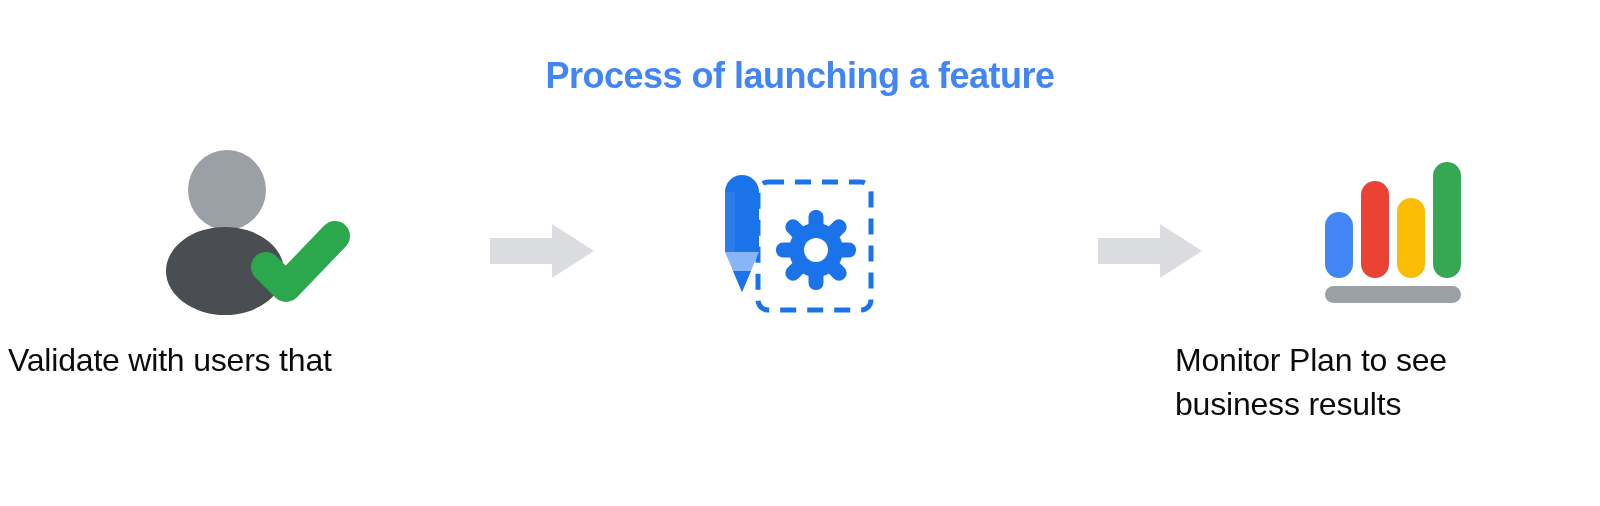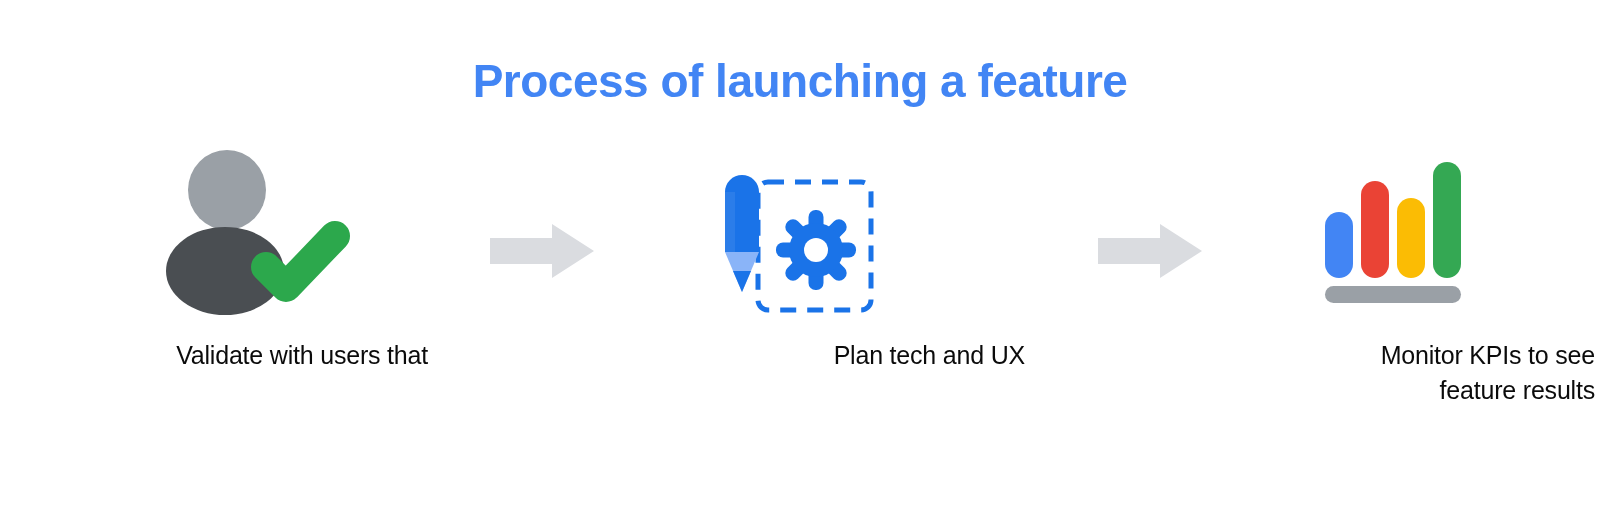--- a/index.html
+++ b/index.html
@@ -20,21 +20,21 @@
     overflow: hidden;
   }
 
   
   #title {
     position: absolute;
     left: 0;
     top: 56px;
     width: 1600px;
     text-align: center;
-    font-size: 46px;
+    font-size: 36px;
     font-weight: 700;
     letter-spacing: -0.5px;
     color: #4285F4;
     line-height: 1.1;
     white-space: nowrap;
   }
 
   
   .step {
     position: absolute;
@@ -49,22 +49,22 @@
   .step-graphic {
     position: relative;
     width: 420px;
     height: 190px;
   }
   .step-caption {
     position: absolute;
     top: 198px;
     left: 0;
     width: 420px;
-    text-align: right;
-    font-size: 25px;
+    text-align: left;
+    font-size: 32px;
     line-height: 1.38;
     color: #0b0b0b;
     font-weight: 400;
     letter-spacing: -0.2px;
   }
 
   
   .arrow {
     position: absolute;
     top: 224px;
@@ -125,21 +125,20 @@
             <rect x="-7.5" y="-40" width="15" height="80" rx="7" ry="7" transform="rotate(45)"></rect>
             <rect x="-7.5" y="-40" width="15" height="80" rx="7" ry="7" transform="rotate(90)"></rect>
             <rect x="-7.5" y="-40" width="15" height="80" rx="7" ry="7" transform="rotate(135)"></rect>
           </g>
           <circle cx="0" cy="0" r="27"></circle>
           <circle cx="0" cy="0" r="12" fill="#ffffff"></circle>
         </g>
       </svg>
     </div>
     <div class="step-caption">
-      <div>Plan tech and UX</div>
     </div>
   </div>
 
   <div class="arrow" id="arrow-2">
     <svg class="svg-icon" width="104" height="54" viewBox="0 0 104 54">
       <path d="M 0 14 L 62 14 L 62 0 L 104 27 L 62 54 L 62 40 L 0 40 Z" fill="#DADCE0"></path>
     </svg>
   </div>
 
   <div class="step" id="step-3">
@@ -148,18 +147,18 @@
 
         <rect x="150" y="72" width="28" height="66" rx="14" ry="14" fill="#4285F4"></rect>
         <rect x="186" y="41" width="28" height="97" rx="14" ry="14" fill="#EA4335"></rect>
         <rect x="222" y="58" width="28" height="80" rx="14" ry="14" fill="#FBBC04"></rect>
         <rect x="258" y="22" width="28" height="116" rx="14" ry="14" fill="#34A853"></rect>
 
         <rect x="150" y="146" width="136" height="17" rx="8.5" ry="8.5" fill="#9AA0A6"></rect>
       </svg>
     </div>
     <div class="step-caption">
-      <div>Monitor KPIs to see</div>
-      <div>feature results</div>
+      <div>Monitor Plan to see</div>
+      <div>business results</div>
     </div>
   </div>
 
 </div>
 
 </body></html>

